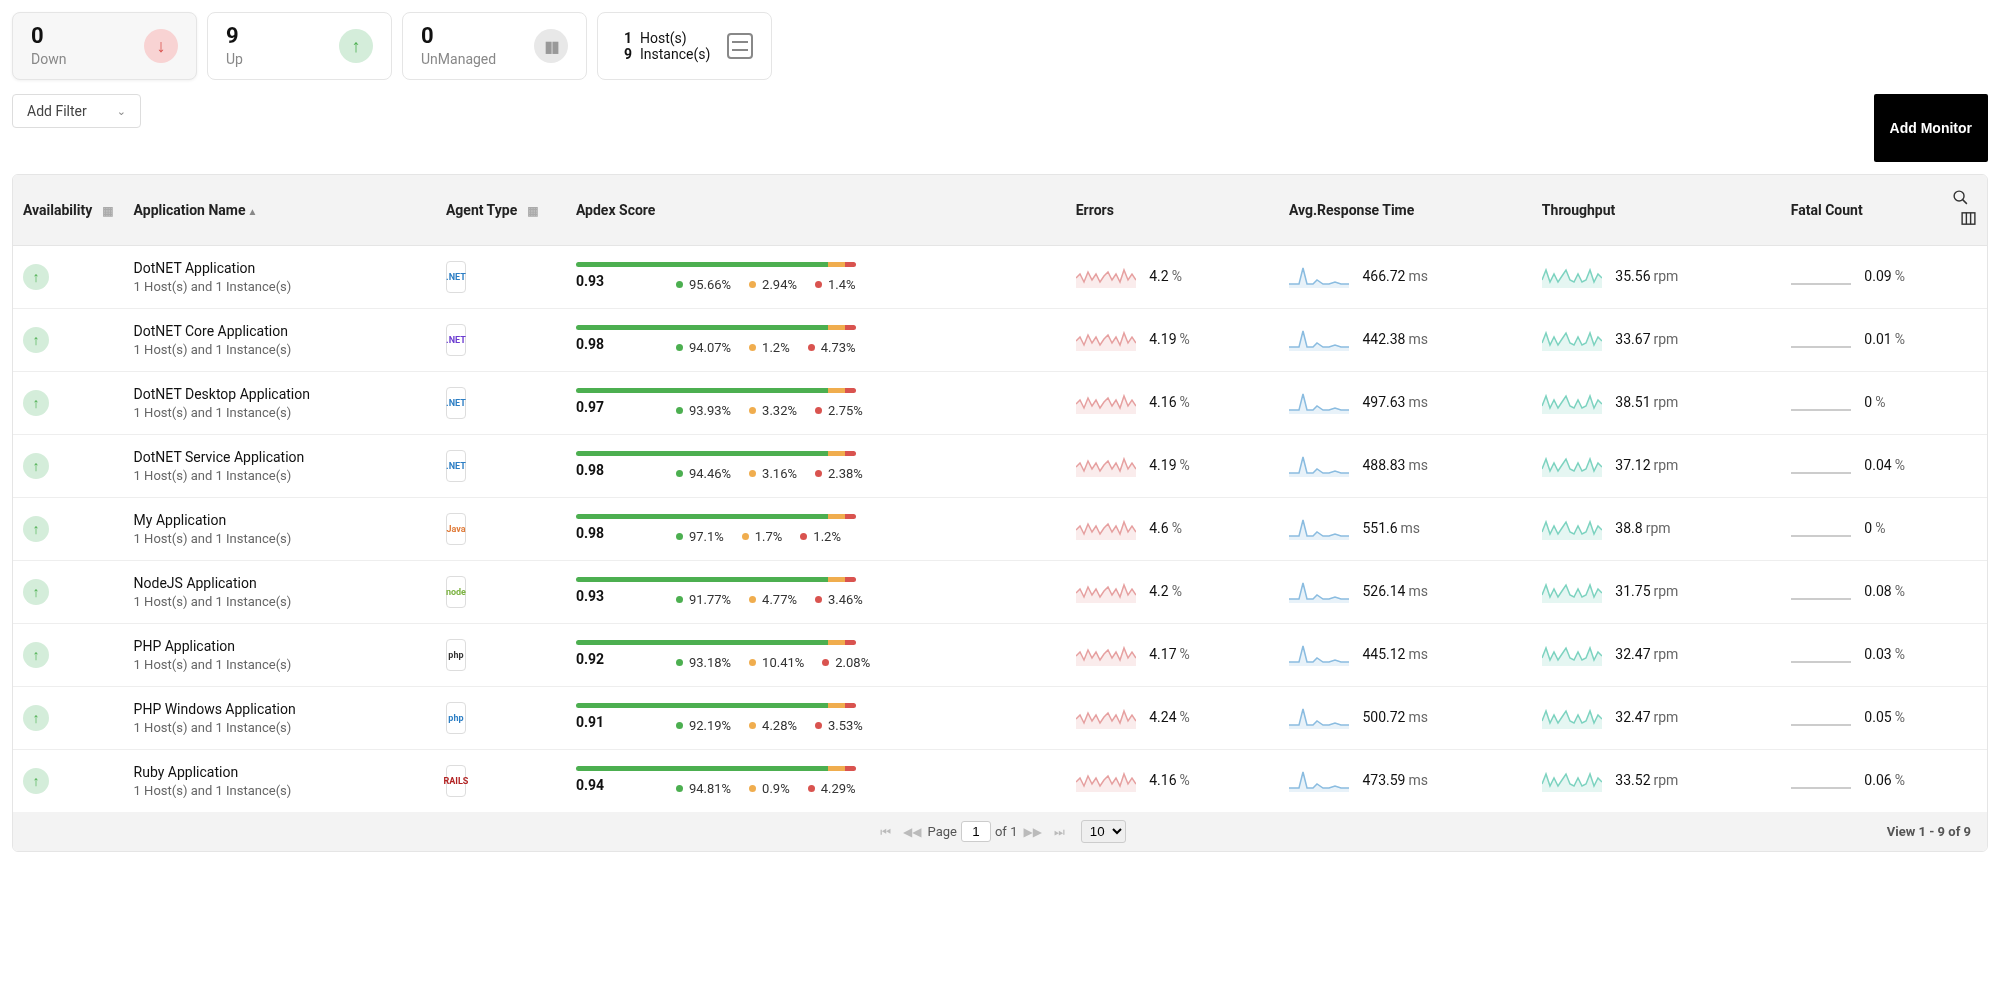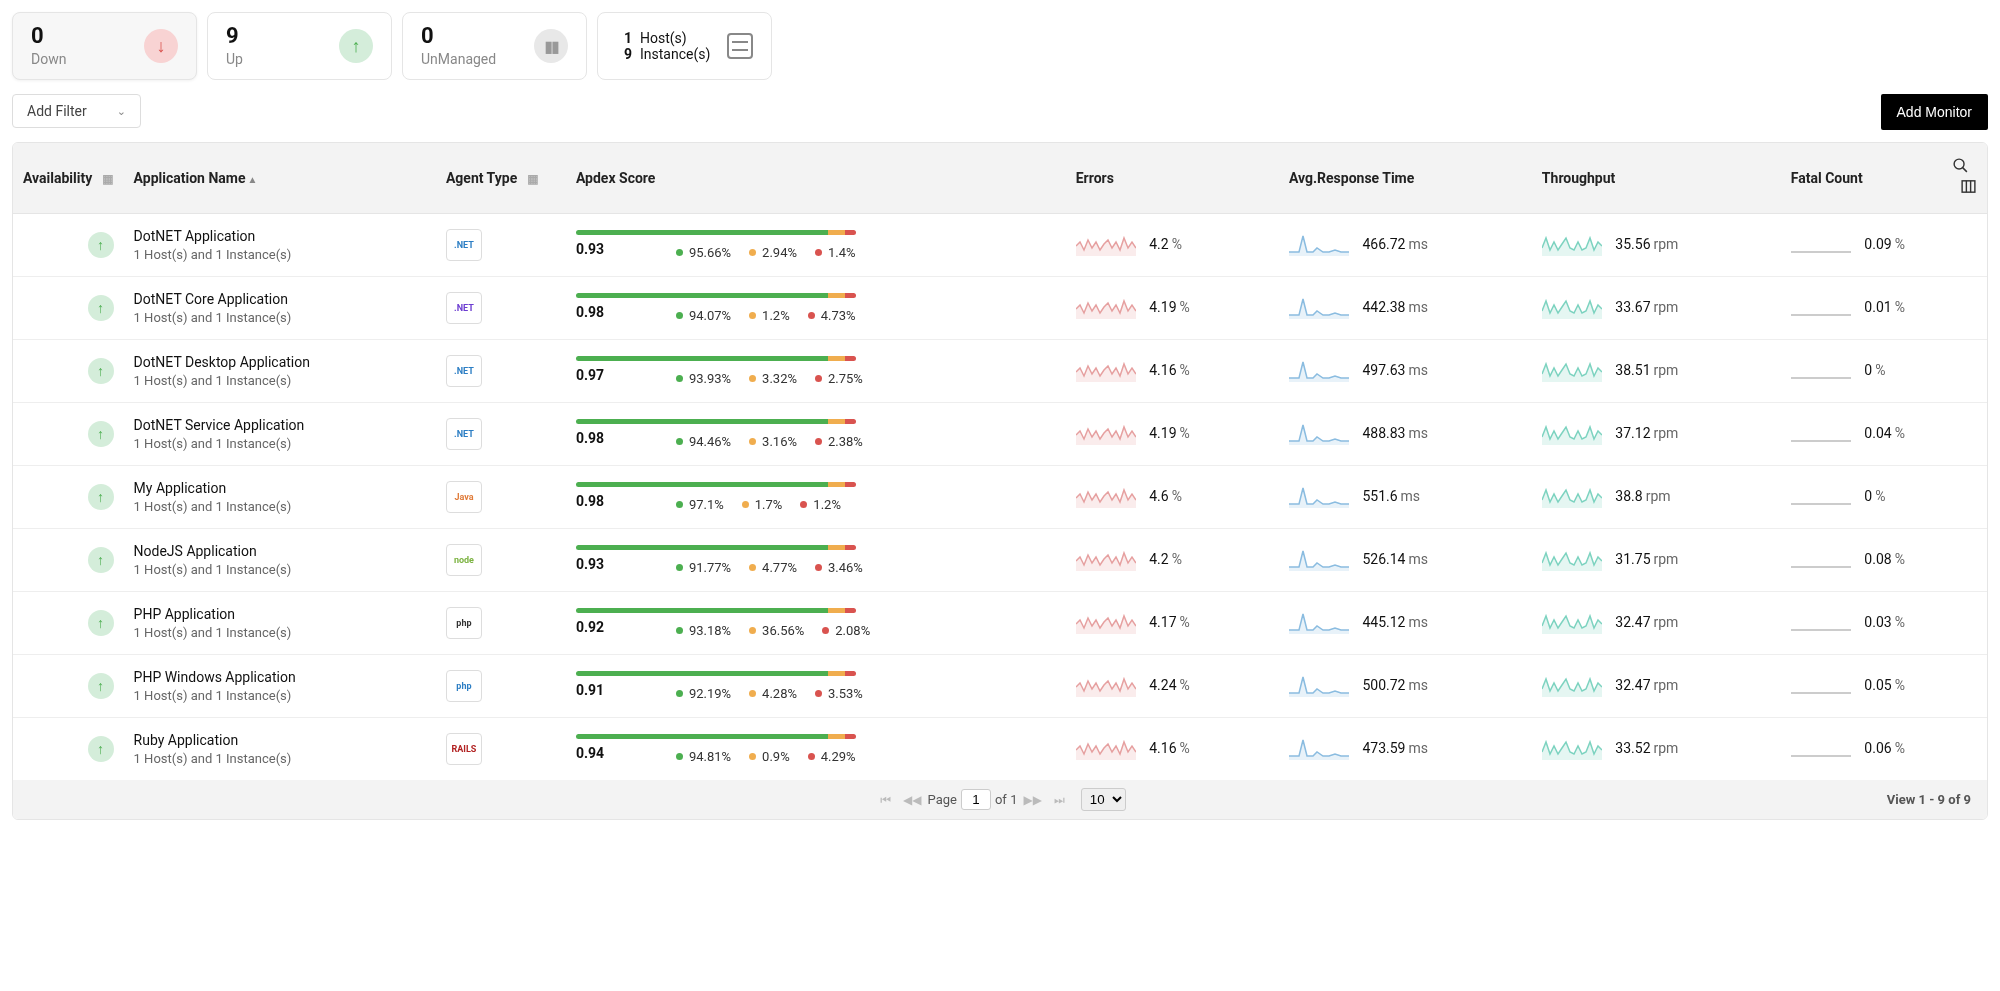--- a/index.html
+++ b/index.html
@@ -25,35 +25,35 @@
 
 .server-icon { width: 26px; height: 26px; border: 2px solid #888; border-radius: 4px; position: relative; }
 .server-icon:before, .server-icon:after { content:''; position:absolute; left:3px; right:3px; height:2px; background:#888; }
 .server-icon:before { top: 6px; }
 .server-icon:after { top: 14px; }
 
 
 .controls-row { display: flex; justify-content: space-between; align-items: flex-start; margin-bottom: 12px; }
 .add-filter { border: 1px solid #ddd; border-radius: 4px; padding: 8px 14px; font-size: 14px; color: #444; background: #fff; display: flex; align-items: center; gap: 30px; cursor: pointer; }
 .add-filter .chev { color: #888; font-size: 11px; }
-.add-monitor { background: #000; color: #fff; border: none; padding: 10px 16px; font-size: 14px; font-weight: 400; cursor: pointer; border-radius: 2px; }
+.add-monitor { background: #000; color: #fff; border: none; padding: 26px 16px; font-size: 14px; font-weight: 700; cursor: pointer; border-radius: 2px; }
 
 
 .table-wrap { border: 1px solid #e5e5e5; border-radius: 6px; overflow: hidden; }
 table { width: 100%; border-collapse: collapse; }
 thead th { background: #f3f3f3; text-align: left; padding: 14px 10px; font-weight: 700; font-size: 14px; color: #222; border-bottom: 1px solid #e5e5e5; }
 thead th .sort-ind { font-size: 10px; color: #888; margin-left: 2px; }
 thead th .filter-ico { color: #aaa; font-size: 12px; margin-left: 10px; }
 tbody td { padding: 14px 10px; border-bottom: 1px solid #eee; vertical-align: middle; }
 tbody tr:last-child td { border-bottom: none; }
 
 .status-circle { width: 26px; height: 26px; border-radius: 50%; background: #d4edda; display: inline-flex; align-items: center; justify-content: center; color: #4caf50; font-size: 14px; }
 .app-name { font-weight: 400; color: #111; }
 .app-sub { color: #666; font-size: 13px; margin-top: 3px; }
-.agent-box { width: 36px; height: 32px; border: 1px solid #ddd; border-radius: 4px; display: inline-flex; align-items: center; justify-content: center; font-size: 9px; font-weight: 700; }
+.agent-box { width: 20px; height: 32px; border: 1px solid #ddd; border-radius: 4px; display: inline-flex; align-items: center; justify-content: center; font-size: 9px; font-weight: 700; }
 
 .apdex-cell { min-width: 290px; }
 .apdex-score { font-weight: 700; margin-bottom: 6px; display: inline-block; }
 .apdex-bar { height: 5px; width: 280px; border-radius: 3px; background: linear-gradient(to right, #4caf50 0 90%, #f0ad4e 90% 96%, #d9534f 96% 100%); margin-bottom: 6px; }
 .apdex-legend { display: flex; gap: 18px; font-size: 13px; color: #333; margin-left: 100px; }
 .apdex-legend span { display: flex; align-items: center; gap: 6px; }
 .dot { width: 7px; height: 7px; border-radius: 50%; display: inline-block; }
 .dot.g { background: #4caf50; }
 .dot.y { background: #f0ad4e; }
 .dot.r { background: #d9534f; }
@@ -73,21 +73,21 @@
 
 
 .pager { background: #f3f3f3; padding: 8px 14px; display: flex; align-items: center; justify-content: center; position: relative; font-size: 13px; color: #555; }
 .pager .view-text { position: absolute; right: 16px; font-weight: bold; }
 .pager .pg-btn { color: #bbb; padding: 0 6px; cursor: pointer; font-size: 12px; }
 .pager .pg-input { width: 30px; text-align: center; border: 1px solid #ccc; border-radius: 3px; padding: 2px; margin: 0 4px; }
 .pager select { border: 1px solid #ccc; border-radius: 3px; padding: 2px 4px; margin-left: 10px; }
 
 .th-action { color: #333; cursor: pointer; font-size: 17px; }
 
-.col-avail { width: 100px; text-align: right; }
+.col-avail { width: 100px; text-align: left; }
 .col-agent { width: 130px; }
 </style>
 </head>
 <body>
 
 <div class="summary-row">
   <div class="summary-card down">
     <div>
       <div class="count">0</div>
       <div class="label">Down</div>
@@ -526,21 +526,21 @@
           <span class="apdex-score">0.92</span>
         </div>
       </div>
       <div class="apdex-legend" style="margin-top:-18px">
         <span>
                 <i class="dot g"></i>
                 <span>93.18%</span>
               </span>
         <span>
                 <i class="dot y"></i>
-                <span>36.56%</span>
+                <span>10.41%</span>
               </span>
         <span>
                 <i class="dot r"></i>
                 <span>2.08%</span>
               </span>
       </div>
     </td>
     <td>
       <span class="spark red"><svg viewBox="0 0 60 24">
                 <polyline class="fill" points="0,24 0,14 4,10 8,18 12,8 16,16 20,10 24,18 28,12 32,8 36,16 40,10 44,18 48,6 52,16 56,10 60,16 60,24"></polyline>

